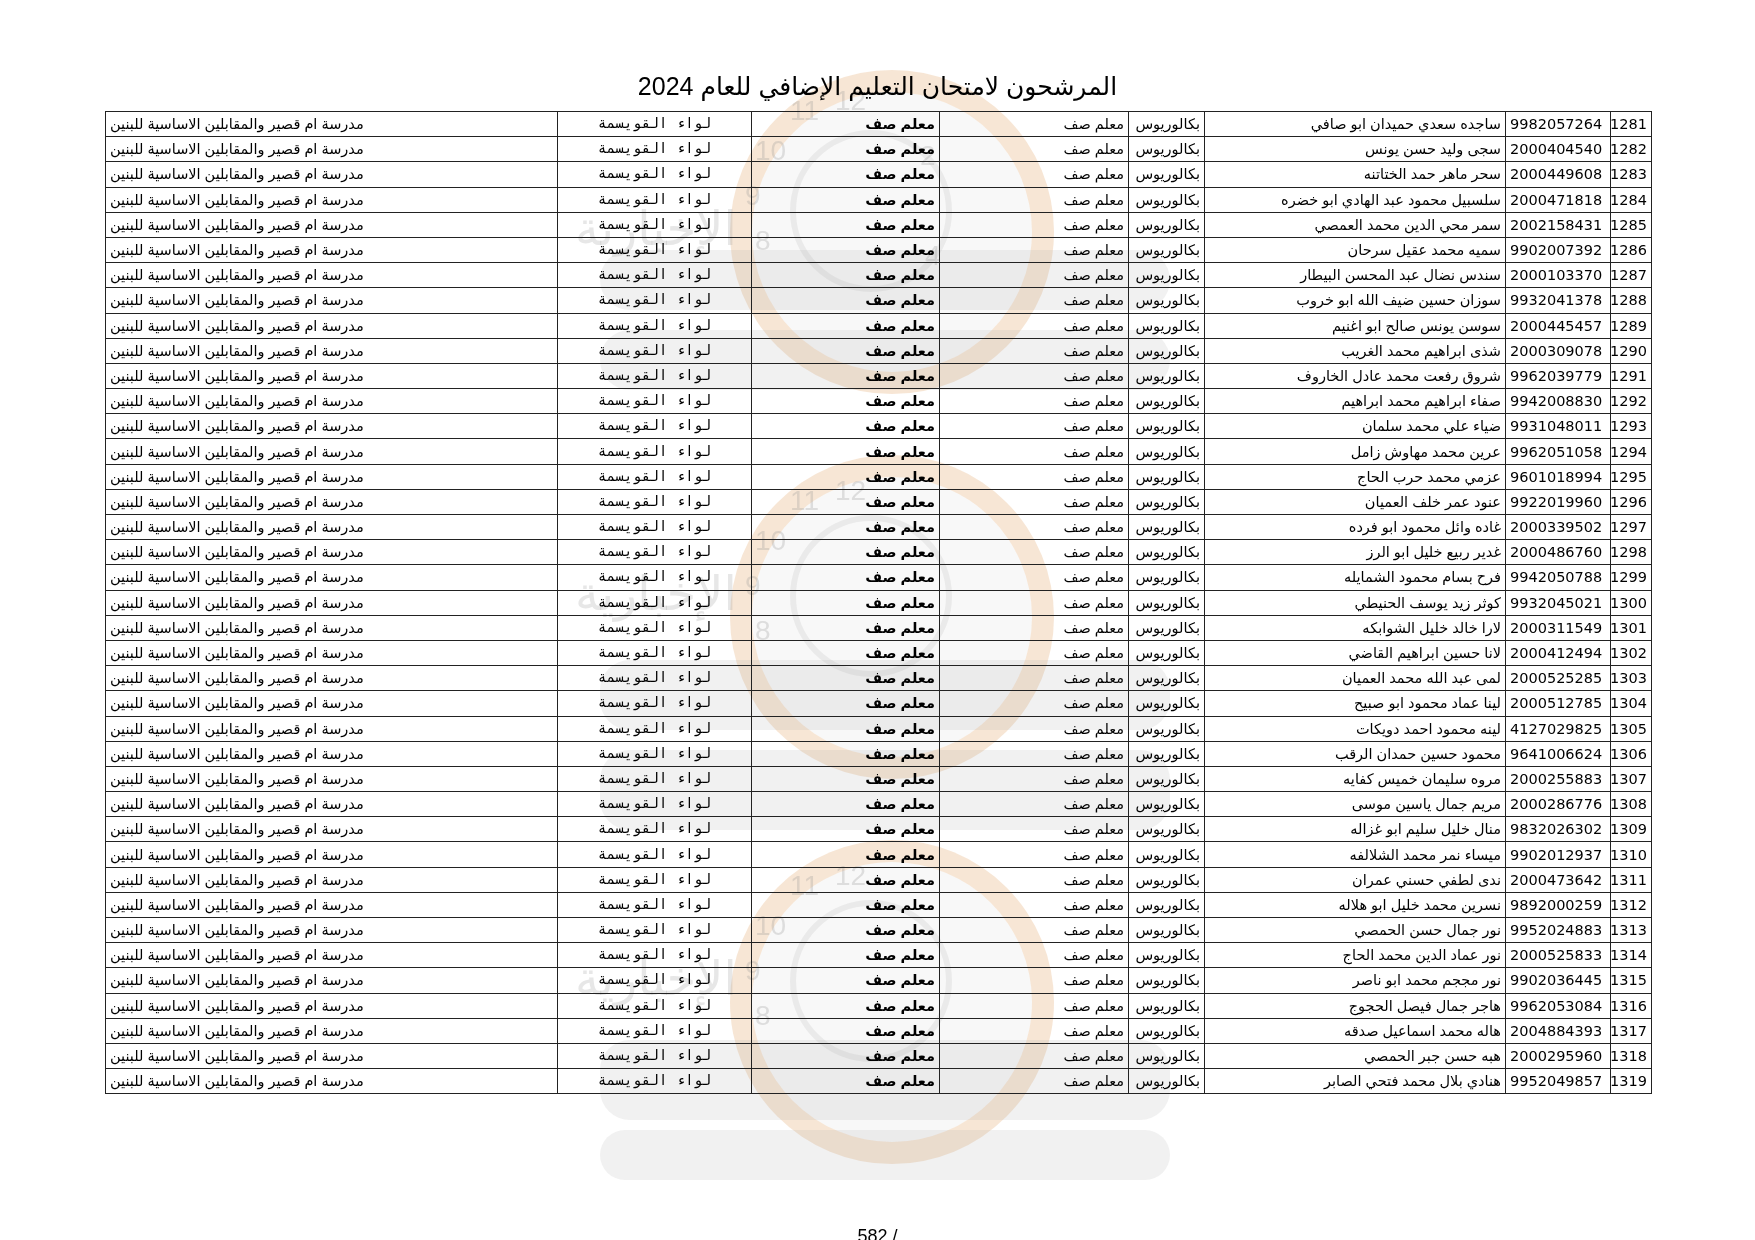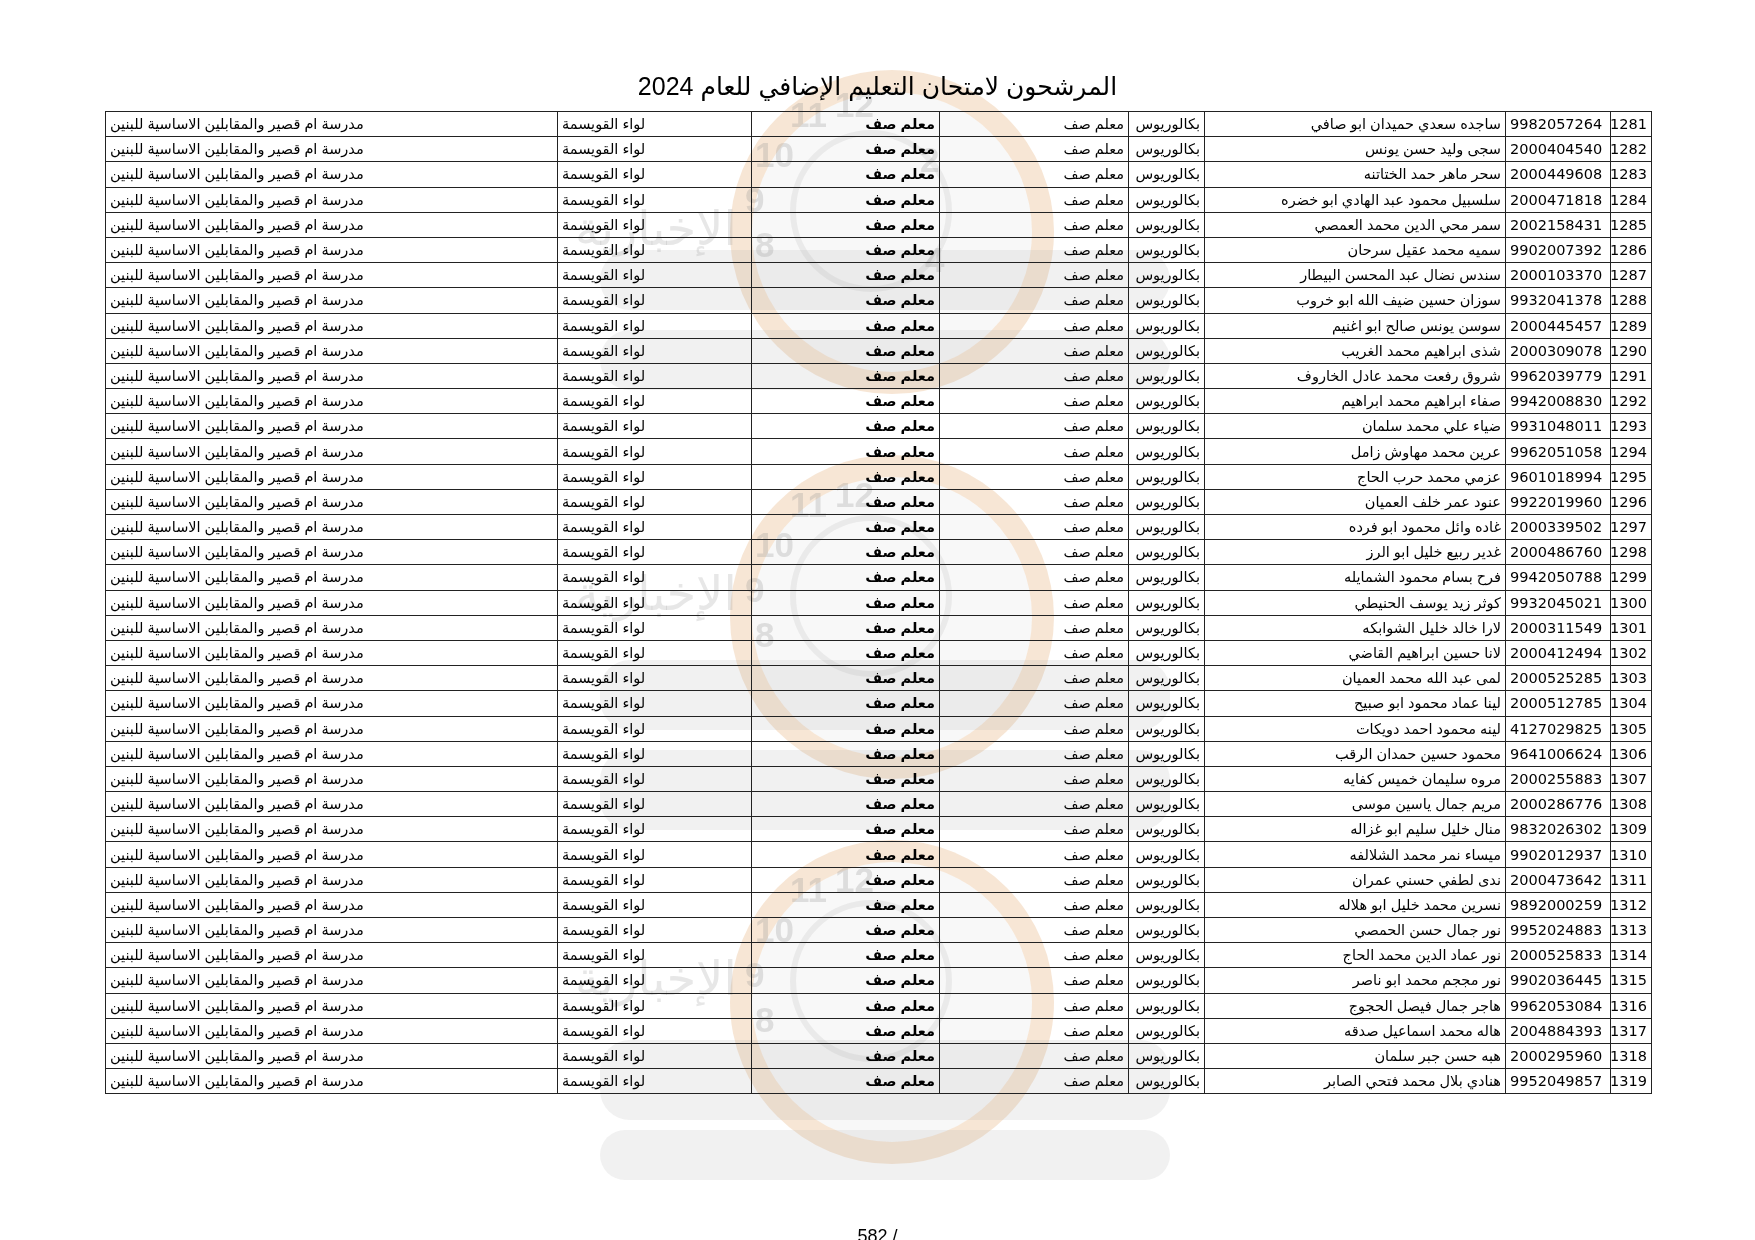--- a/index.html
+++ b/index.html
@@ -1,32 +1,32 @@
 <!DOCTYPE html>
 <html><head>
 <meta charset="utf-8">
 <style>
   html, body { margin:0; padding:0; background:#ffffff; }
   body { width:1755px; height:1240px; position:relative; overflow:hidden; font-family:"Liberation Sans", "DejaVu Sans", sans-serif; color:#000; }
   .watermark { position:absolute; pointer-events:none; z-index:0; }
   .wm-clock { border-radius:50%; border:22px solid rgba(245,170,90,0.22); background:rgba(200,200,200,0.12); }
   .wm-inner { position:absolute; border-radius:50%; border:6px solid rgba(170,170,170,0.18); }
-  .wm-num { position:absolute; font-size:35px; font-weight:bold; color:rgba(150,150,150,0.28); }
+  .wm-num { position:absolute; font-size:28px; font-weight:normal; color:rgba(150,150,150,0.28); }
   .wm-block { position:absolute; background:rgba(170,170,170,0.16); }
   .wm-text { position:absolute; font-size:48px; font-weight:normal; color:rgba(160,160,160,0.25); direction:rtl; }
   .title { position:absolute; top:72px; left:0; width:1755px; text-align:center; font-size:25px; direction:rtl; z-index:2; }
   table.grid { position:absolute; top:111px; left:105px; width:1547px; border-collapse:collapse; direction:rtl; table-layout:fixed; z-index:2; }
   table.grid td { border:1.5px solid #222; height:24.2px; padding:0 4px; font-size:14.5px; white-space:nowrap; overflow:hidden; line-height:24px; }
   td.c-id { width:32px; text-align:left; font-family:"DejaVu Sans", sans-serif; font-size:14px; }
   td.c-nat { width:96px; text-align:left; font-family:"DejaVu Sans", sans-serif; font-size:14px; padding-left:6px; }
   td.c-name { width:292px; text-align:right; }
   td.c-deg { width:67px; text-align:right; }
   td.c-spec { width:180px; text-align:right; }
   td.c-job { width:179px; text-align:right; font-weight:bold; }
-  td.c-dir { width:185px; text-align:left; }
+  td.c-dir { width:185px; text-align:center;font-family:Liberation Mono, monospace; }
   td.c-school { text-align:left; }
   .page-num { position:absolute; top:1226px; left:0; width:1755px; text-align:center; font-size:18px; z-index:2; }
 </style>
 </head>
 <body>
 
 <div class="watermark">
   <div class="watermark wm-clock" style="left:730px;top:70px;width:280px;height:280px;"></div>
   <div class="watermark wm-clock" style="left:730px;top:455px;width:280px;height:280px;"></div>
   <div class="watermark wm-clock" style="left:730px;top:840px;width:280px;height:280px;"></div>
@@ -431,21 +431,21 @@
         <td class="c-name">هاله محمد اسماعيل صدقه</td>
         <td class="c-deg">بكالوريوس</td>
         <td class="c-spec">معلم صف</td>
         <td class="c-job">معلم صف</td>
         <td class="c-dir">لواء القويسمة</td>
         <td class="c-school">مدرسة ام قصير والمقابلين الاساسية للبنين</td>
       </tr>
       <tr>
         <td class="c-id">21318</td>
         <td class="c-nat">2000295960</td>
-        <td class="c-name">هبه حسن جبر سلمان</td>
+        <td class="c-name">هبه حسن جبر الحمصي</td>
         <td class="c-deg">بكالوريوس</td>
         <td class="c-spec">معلم صف</td>
         <td class="c-job">معلم صف</td>
         <td class="c-dir">لواء القويسمة</td>
         <td class="c-school">مدرسة ام قصير والمقابلين الاساسية للبنين</td>
       </tr>
       <tr>
         <td class="c-id">21319</td>
         <td class="c-nat">9952049857</td>
         <td class="c-name">هنادي بلال محمد فتحي الصابر</td>

